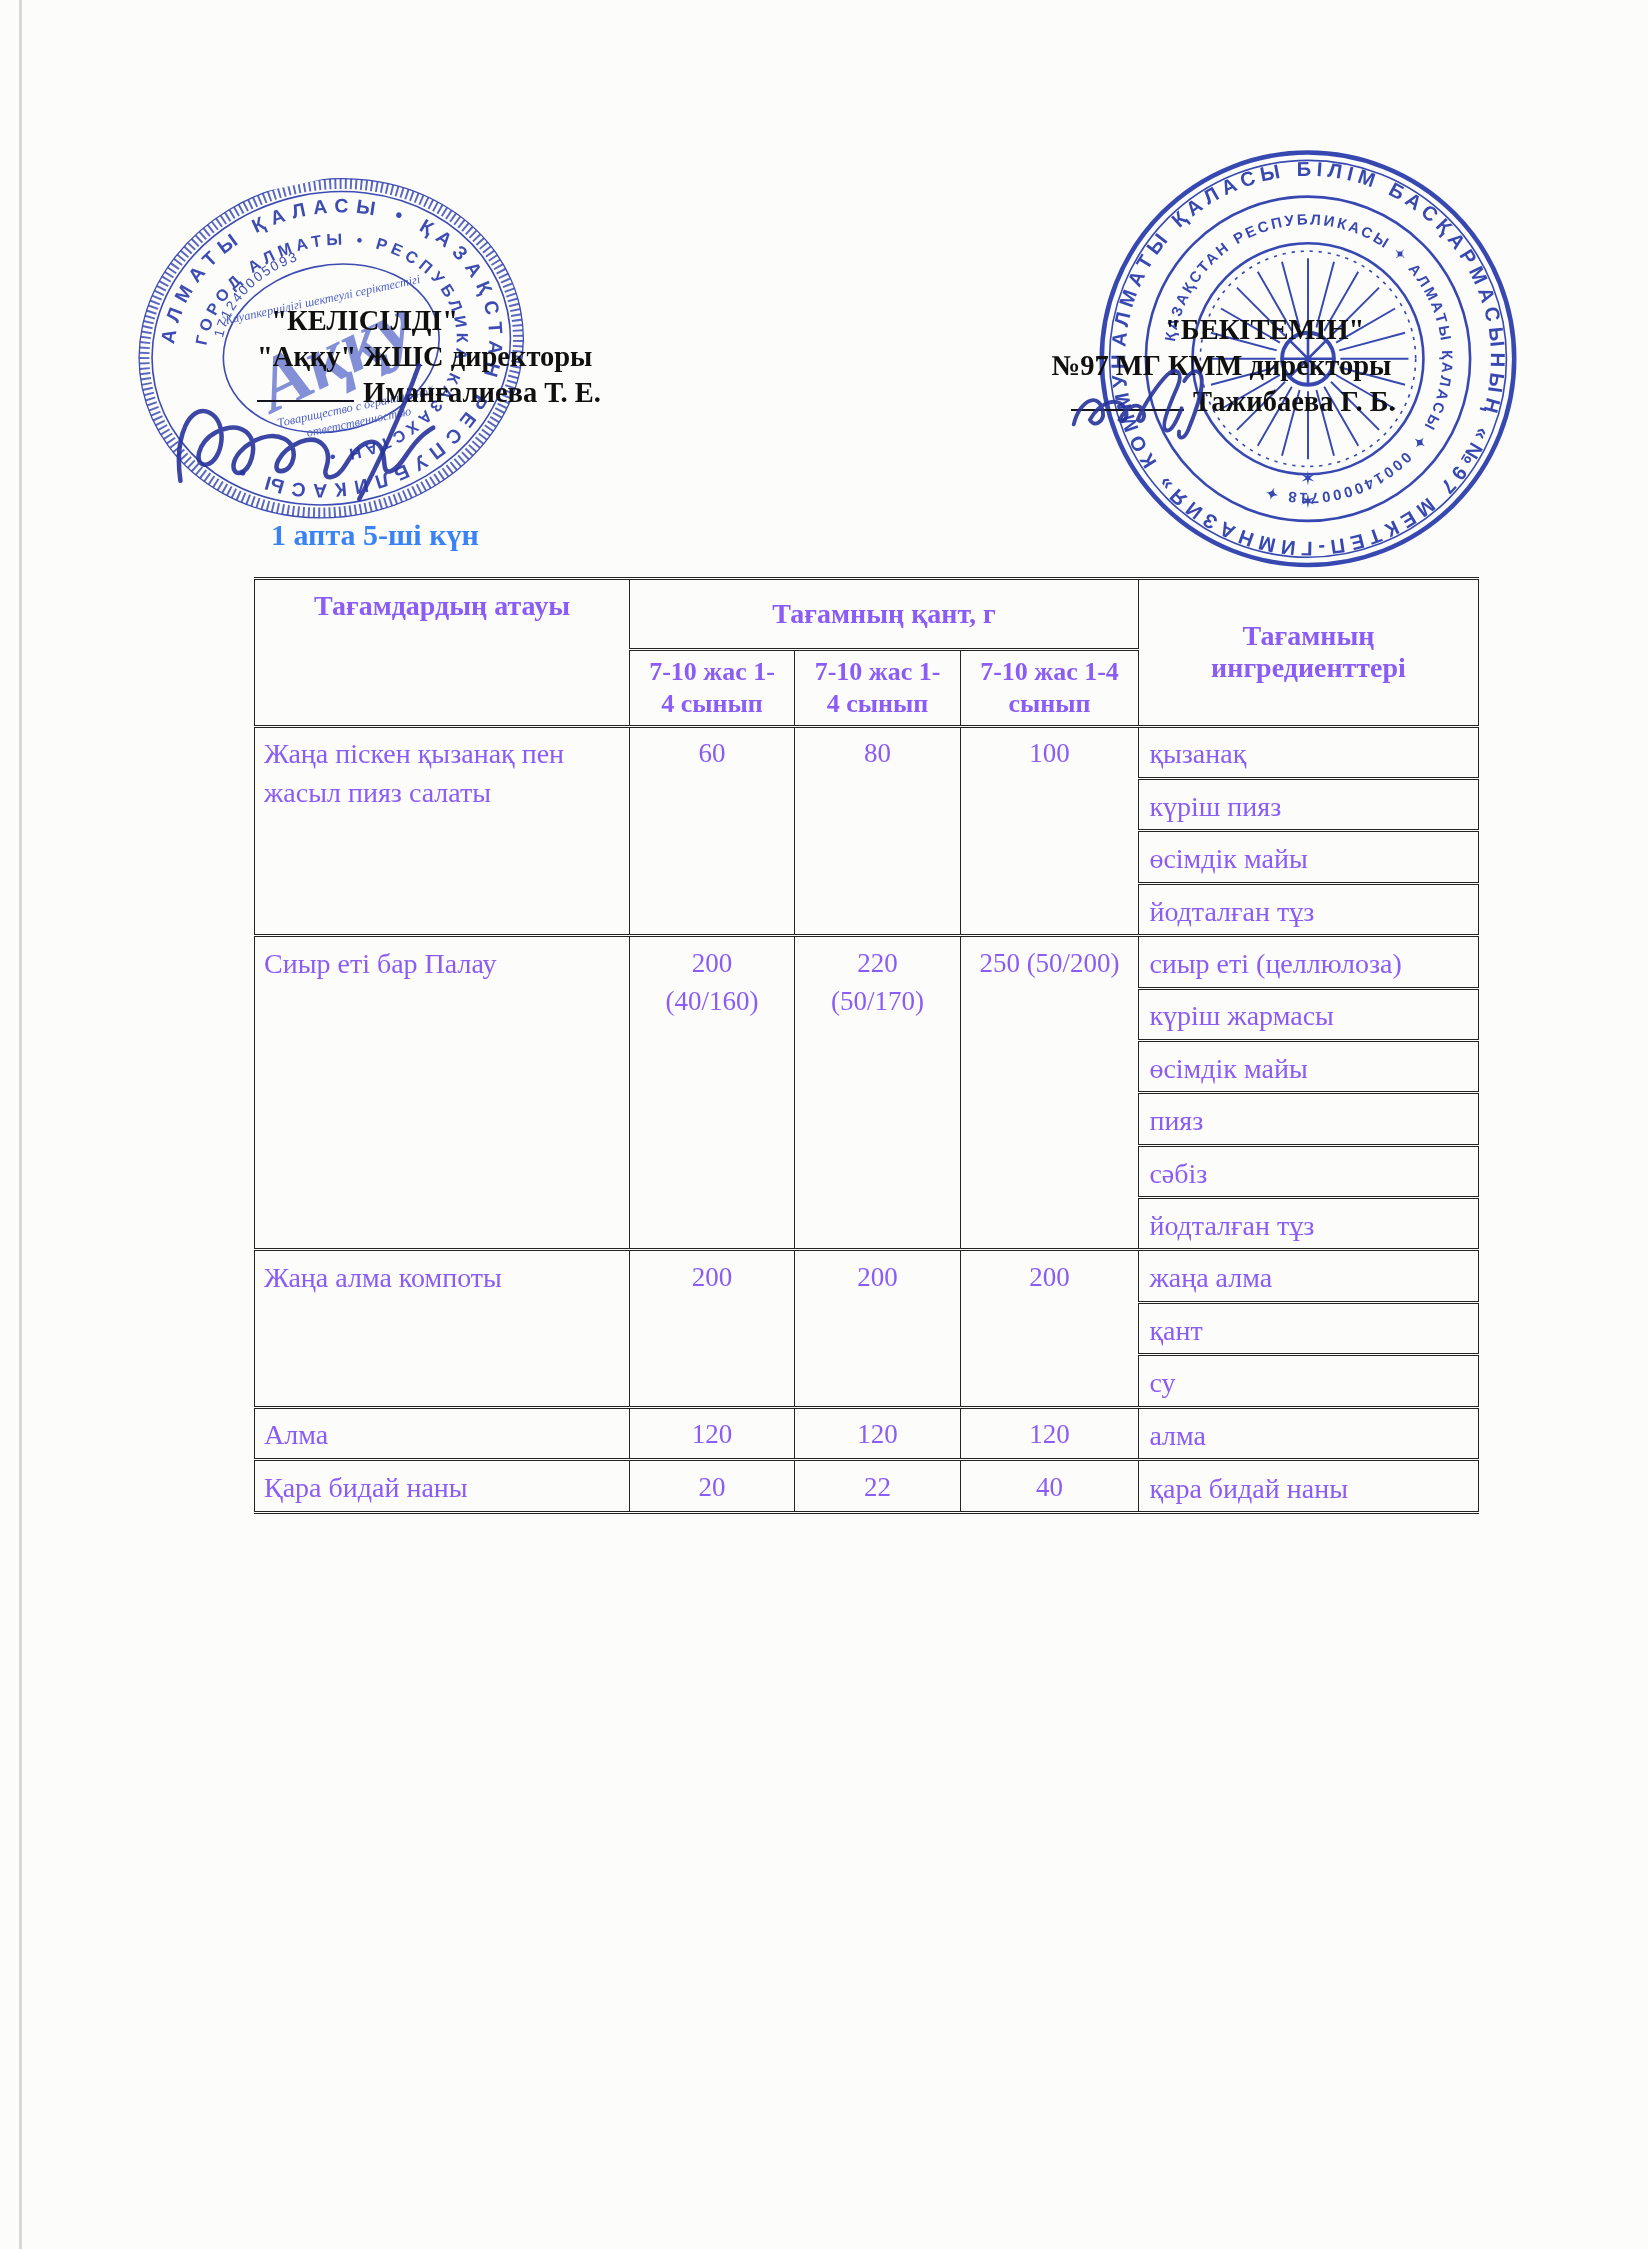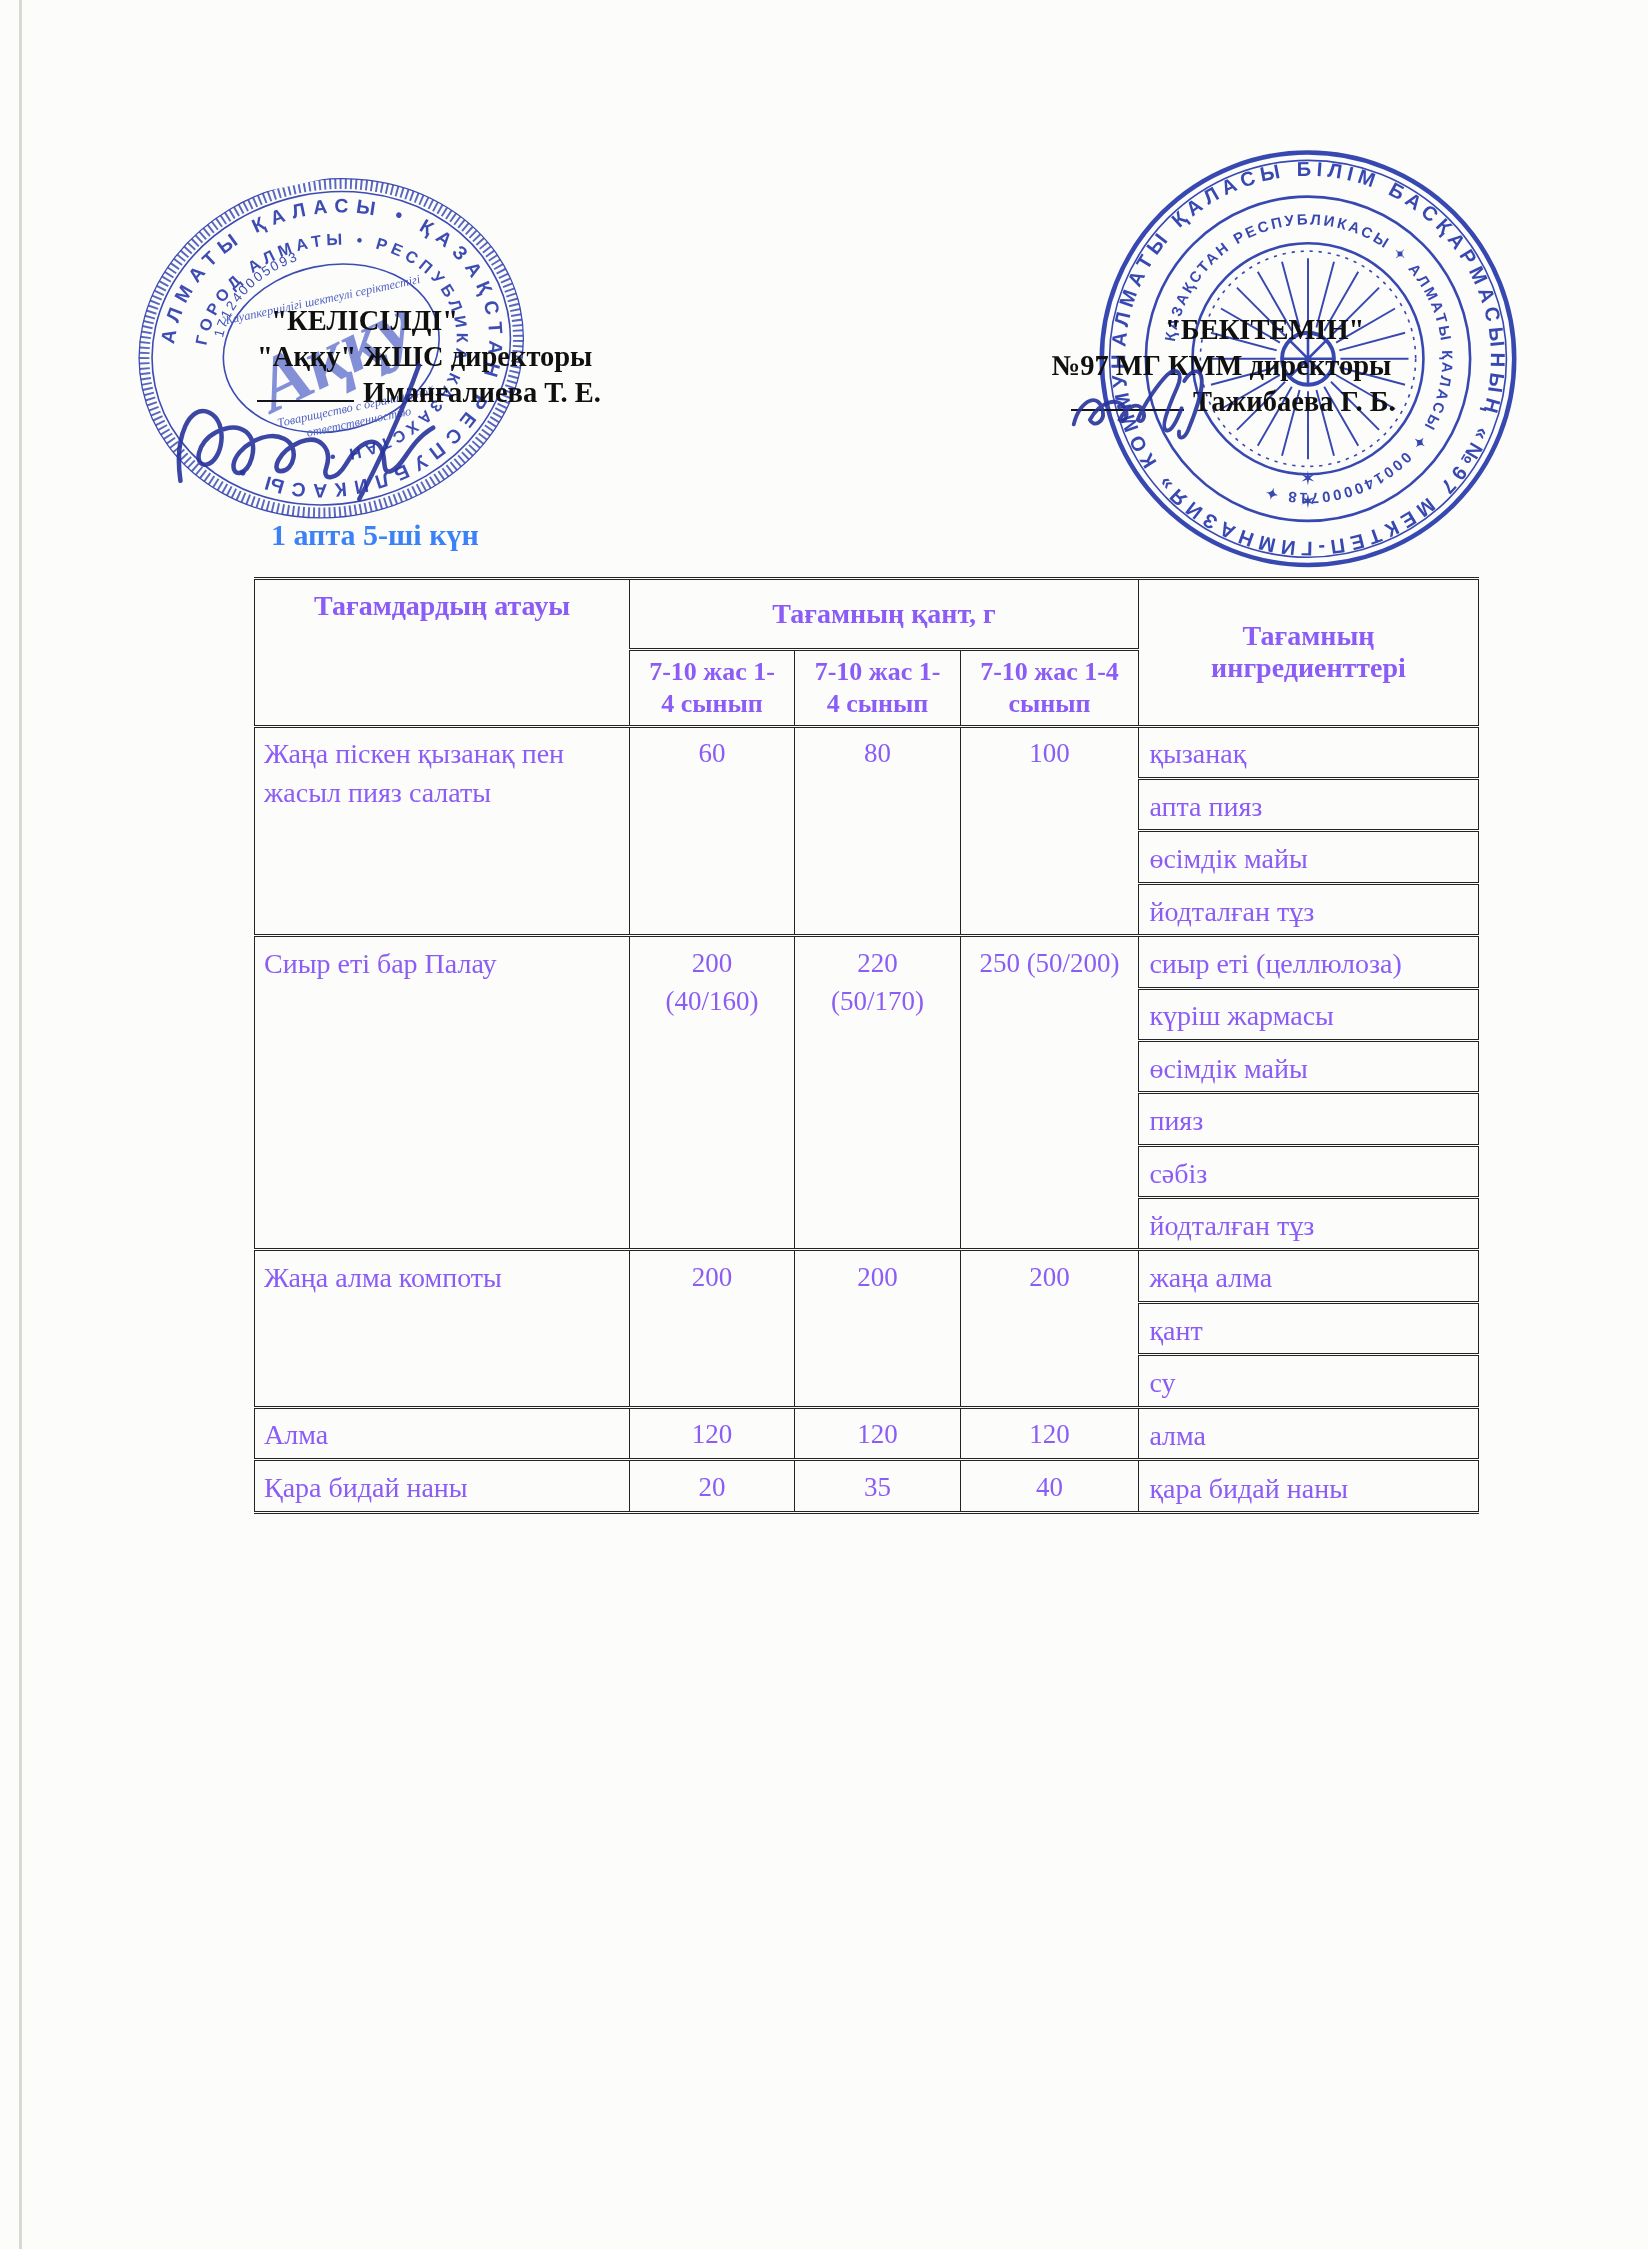--- a/index.html
+++ b/index.html
@@ -167,21 +167,21 @@
     <tbody>
 
       <tr>
         <td class="name" rowspan="4">Жаңа піскен қызанақ пен жасыл пияз салаты</td>
         <td class="val" rowspan="4">60</td>
         <td class="val" rowspan="4">80</td>
         <td class="val" rowspan="4">100</td>
         <td class="ing">қызанақ</td>
       </tr>
       <tr>
-          <td class="ing">апта пияз</td>
+          <td class="ing">күріш пияз</td>
         </tr>
       <tr>
           <td class="ing">өсімдік майы</td>
         </tr>
       <tr>
           <td class="ing">йодталған тұз</td>
         </tr>
 
       <tr>
         <td class="name" rowspan="6">Сиыр еті бар Палау</td>
@@ -226,20 +226,20 @@
         <td class="name">Алма</td>
         <td class="val v-bottom">120</td>
         <td class="val v-bottom">120</td>
         <td class="val v-bottom">120</td>
         <td class="ing">алма</td>
       </tr>
 
       <tr>
         <td class="name">Қара бидай наны</td>
         <td class="val v-bottom">20</td>
-        <td class="val v-bottom">35</td>
+        <td class="val v-bottom">22</td>
         <td class="val v-bottom">40</td>
         <td class="ing">қара бидай наны</td>
       </tr>
     </tbody>
   </table>
 </div>
 
 
 </body></html>

